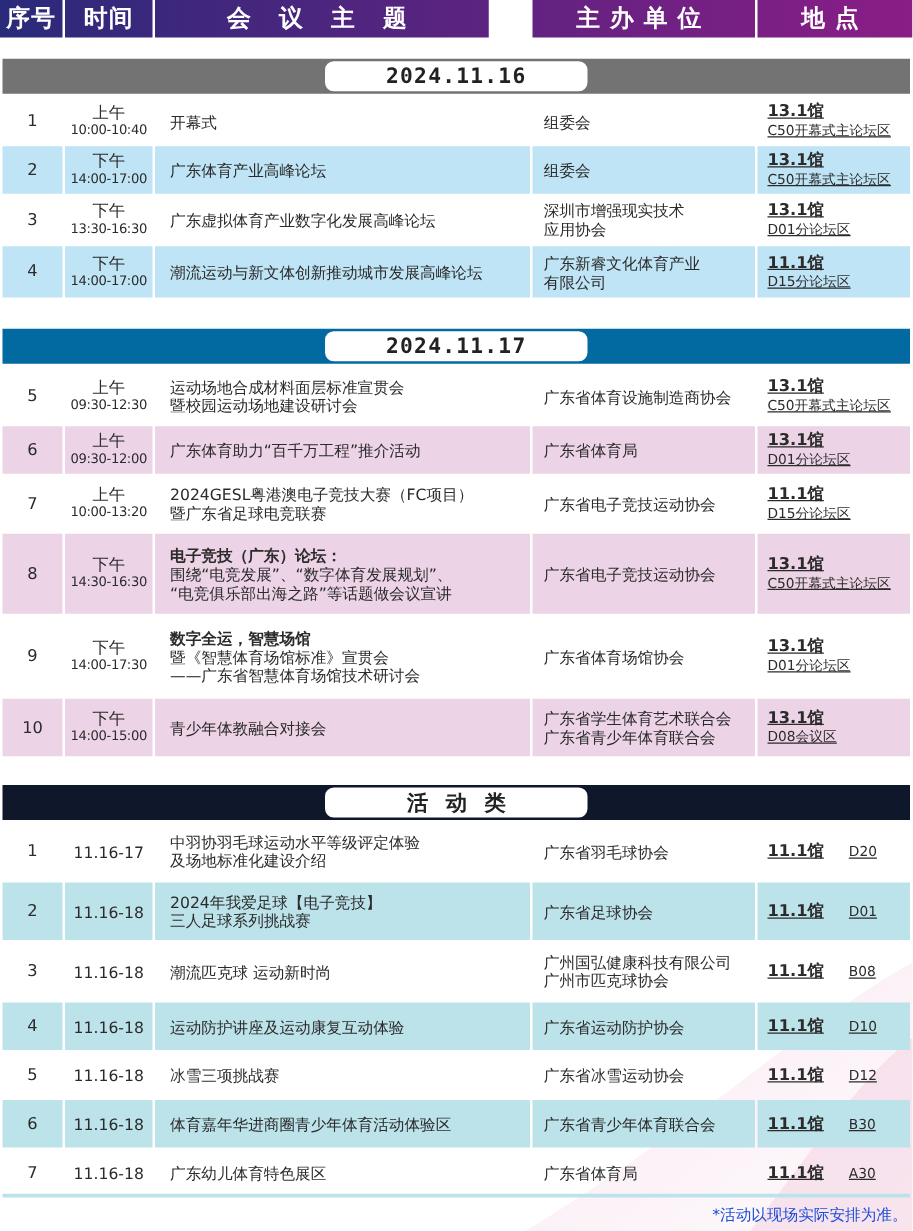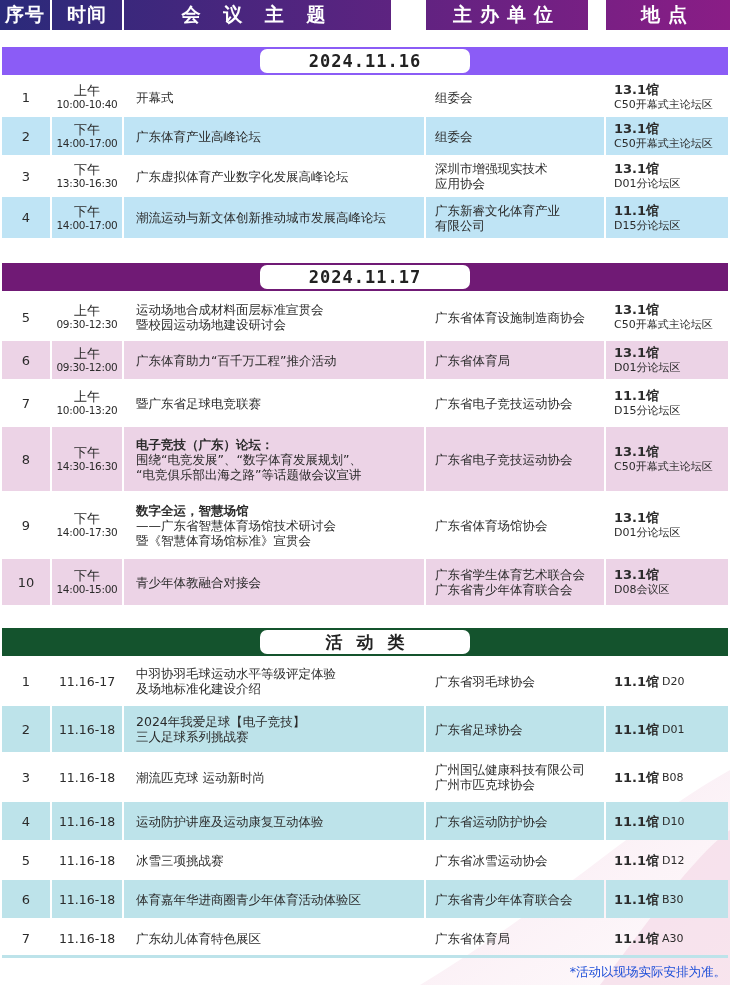--- a/index.html
+++ b/index.html
@@ -45,28 +45,28 @@
   .cell {
     position: absolute; top: 0; bottom: 0;
     display: flex; flex-direction: column; justify-content: center;
     font-size: 12.5px; line-height: 15px;
   }
   .row.shaded .cell { background: var(--shade); }
   .c1 { left: 2px; width: 48px; align-items: center; font-size: 13px; }
   .c2 { left: 52px; width: 70px; align-items: center; text-align: center; }
   .c3 { left: 124px; width: 300px; padding-left: 12px; }
   .c4 { left: 426px; width: 178px; padding-left: 9px; }
-  .c5 { left: 606px; width: 122px; padding-left: 8px; }
+  .c5 { left: 606px; width: 122px; padding-left: 8px; text-decoration: underline; }
   .c2 .ampm { font-size: 13px; line-height: 15px; }
   .c2 .time { font-size: 10.5px; line-height: 13px; letter-spacing: -0.3px; }
   .c2.date { font-size: 12.5px; }
   .c5 .hall { font-weight: bold; font-size: 13px; }
   .c5 .zone { font-size: 11px; white-space: nowrap; }
   .c5.inline { flex-direction: row; align-items: center; justify-content: flex-start; }
-  .c5.inline .zone { margin-left: 3px; }
+  .c5.inline .zone { margin-left: 20px; }
   .bold-line { font-weight: bold; }
 
   .bottom-line { position: absolute; left: 2px; width: 726px; height: 3px; background: #bde3ea; top: 955px; }
   .footnote {
     position: absolute; right: 4px; top: 964px; font-size: 12.5px; color: #1d4ed8;
   }
 </style>
 </head>
 <body>
 
@@ -80,26 +80,26 @@
   <path d="M420 985 C 560 900, 640 820, 730 770 L 730 985 Z" fill="url(#sw)"></path>
   <path d="M600 985 C 650 920, 690 860, 730 830 L 730 985 Z" fill="#f3d5e4" opacity="0.6"></path>
 </svg>
 
 <div class="page">
 
   <div class="header">
     <div class="hcell" style="left: 0px; width: 50px; background: linear-gradient(90deg, rgb(42, 42, 122) 0px, rgb(138, 29, 134) 730px) 0% 0% / 100% 100%;">序号</div>
     <div class="hcell" style="left: 52px; width: 70px; background: linear-gradient(90deg, rgb(42, 42, 122) -52px, rgb(138, 29, 134) 678px) 0% 0% / 100% 100%;">时间</div>
     <div class="hcell spaced" style="left: 124px; width: 267px; background: linear-gradient(90deg, rgb(42, 42, 122) -124px, rgb(138, 29, 134) 606px) 0% 0% / 100% 100%;">会 议 主 题</div>
-    <div class="hcell spaced" style="left: 426px; width: 162px; background: linear-gradient(90deg, rgb(42, 42, 122) -426px, rgb(138, 29, 134) 304px) 0% 0% / 100% 100%;">主办单位</div>
+    <div class="hcell spaced" style="left: 426px; width: 178px; background: linear-gradient(90deg, rgb(42, 42, 122) -426px, rgb(138, 29, 134) 304px) 0% 0% / 100% 100%;">主办单位</div>
     <div class="hcell spaced" style="left: 606px; width: 124px; background: linear-gradient(90deg, rgb(42, 42, 122) -606px, rgb(138, 29, 134) 124px) 0% 0% / 100% 100%;">地点</div>
   </div>
 
   <div id="sections">
-      <div class="band" style="top: 47px; background: #8b5cf6;">
+      <div class="band" style="top: 47px; background: #737373;">
         <div class="band-pill ">2024.11.16</div>
       </div>
       <div class="row" style="top: 79px; height: 36px; --shade: #bfe4f5;">
         <div class="cell c1">1</div>
         <div class="cell c2">
           <div class="ampm">上午</div>
           <div class="time">10:00-10:40</div>
         </div>
         <div class="cell c3">
           <div>开幕式</div>
@@ -158,21 +158,21 @@
         </div>
         <div class="cell c4">
           <div>广东新睿文化体育产业</div>
           <div>有限公司</div>
         </div>
         <div class="cell c5">
           <span class="hall">11.1馆</span>
           <span class="zone">D15分论坛区</span>
         </div>
       </div>
-      <div class="band" style="top: 263px; background: #701a75;">
+      <div class="band" style="top: 263px; background: #0369a1;">
         <div class="band-pill ">2024.11.17</div>
       </div>
       <div class="row" style="top: 295px; height: 44px; --shade: #ecd3e6;">
         <div class="cell c1">5</div>
         <div class="cell c2">
           <div class="ampm">上午</div>
           <div class="time">09:30-12:30</div>
         </div>
         <div class="cell c3">
           <div>运动场地合成材料面层标准宣贯会</div>
@@ -203,20 +203,21 @@
           <span class="zone">D01分论坛区</span>
         </div>
       </div>
       <div class="row" style="top: 381px; height: 44px; --shade: #ecd3e6;">
         <div class="cell c1">7</div>
         <div class="cell c2">
           <div class="ampm">上午</div>
           <div class="time">10:00-13:20</div>
         </div>
         <div class="cell c3">
+          <div>2024GESL粤港澳电子竞技大赛（FC项目）</div>
           <div>暨广东省足球电竞联赛</div>
         </div>
         <div class="cell c4">
           <div>广东省电子竞技运动协会</div>
         </div>
         <div class="cell c5">
           <span class="hall">11.1馆</span>
           <span class="zone">D15分论坛区</span>
         </div>
       </div>
@@ -240,22 +241,22 @@
         </div>
       </div>
       <div class="row" style="top: 493px; height: 64px; --shade: #ecd3e6;">
         <div class="cell c1">9</div>
         <div class="cell c2">
           <div class="ampm">下午</div>
           <div class="time">14:00-17:30</div>
         </div>
         <div class="cell c3">
           <div class="bold-line">数字全运，智慧场馆</div>
+          <div>暨《智慧体育场馆标准》宣贯会</div>
           <div>——广东省智慧体育场馆技术研讨会</div>
-          <div>暨《智慧体育场馆标准》宣贯会</div>
         </div>
         <div class="cell c4">
           <div>广东省体育场馆协会</div>
         </div>
         <div class="cell c5">
           <span class="hall">13.1馆</span>
           <span class="zone">D01分论坛区</span>
         </div>
       </div>
       <div class="row shaded" style="top: 559px; height: 46px; --shade: #ecd3e6;">
@@ -269,21 +270,21 @@
         </div>
         <div class="cell c4">
           <div>广东省学生体育艺术联合会</div>
           <div>广东省青少年体育联合会</div>
         </div>
         <div class="cell c5">
           <span class="hall">13.1馆</span>
           <span class="zone">D08会议区</span>
         </div>
       </div>
-      <div class="band" style="top: 628px; background: #14532d;">
+      <div class="band" style="top: 628px; background: #0f172a;">
         <div class="band-pill cn">活动类</div>
       </div>
       <div class="row" style="top: 658px; height: 46px; --shade: #bde3ea;">
         <div class="cell c1">1</div>
         <div class="cell c2 date">11.16-17</div>
         <div class="cell c3">
           <div>中羽协羽毛球运动水平等级评定体验</div>
           <div>及场地标准化建设介绍</div>
         </div>
         <div class="cell c4">

